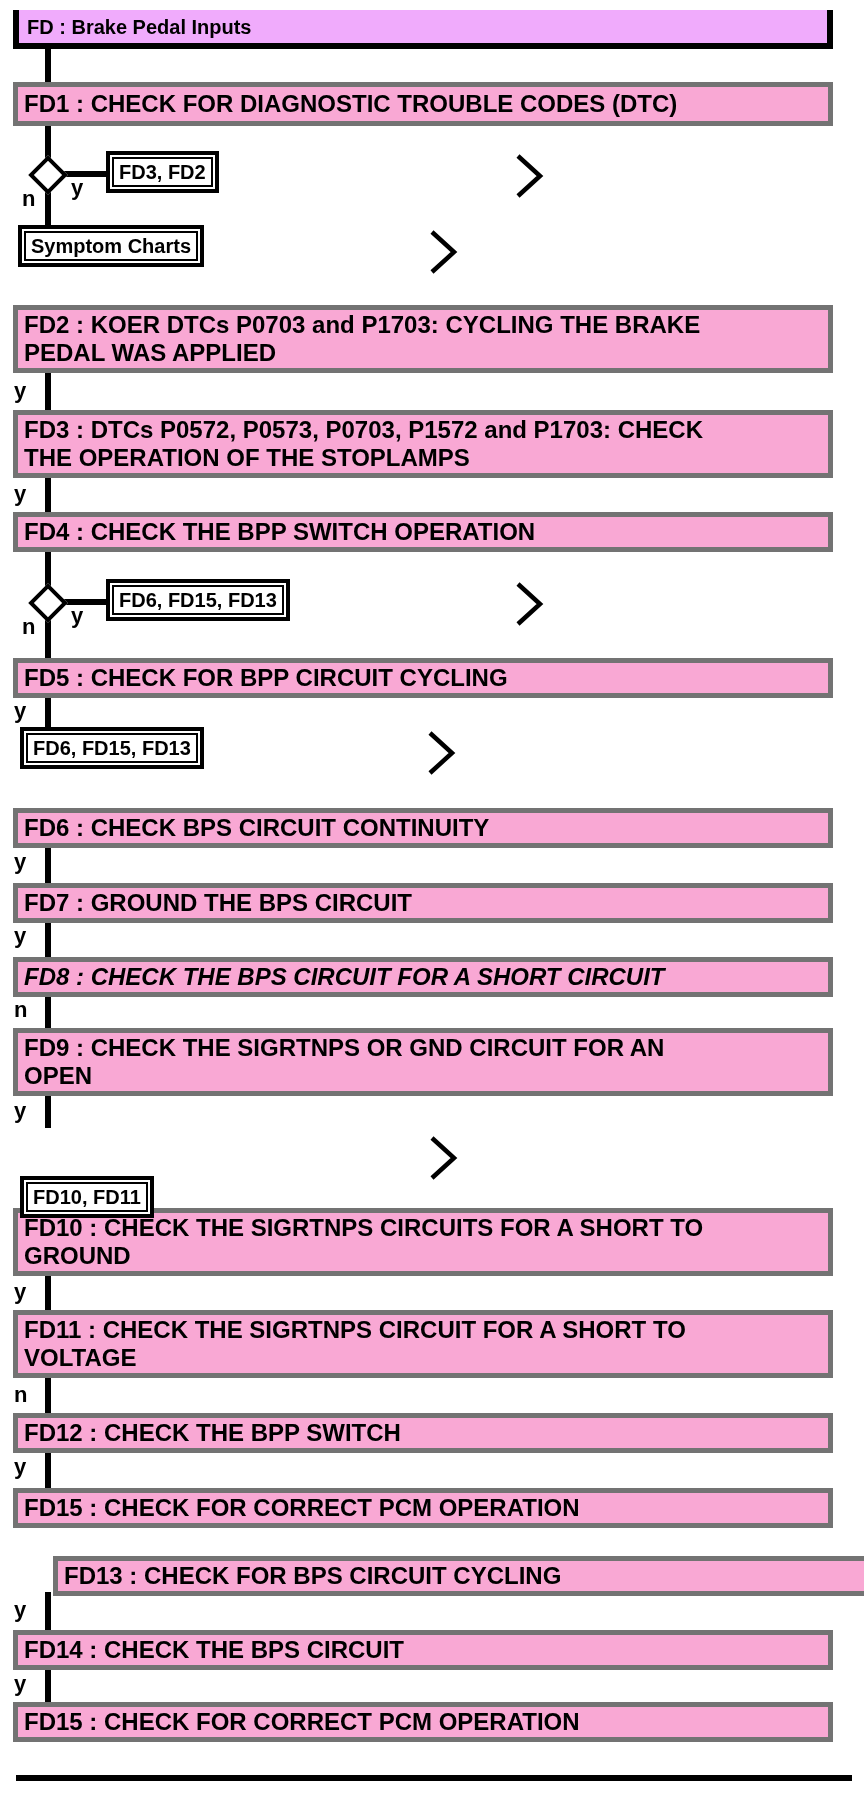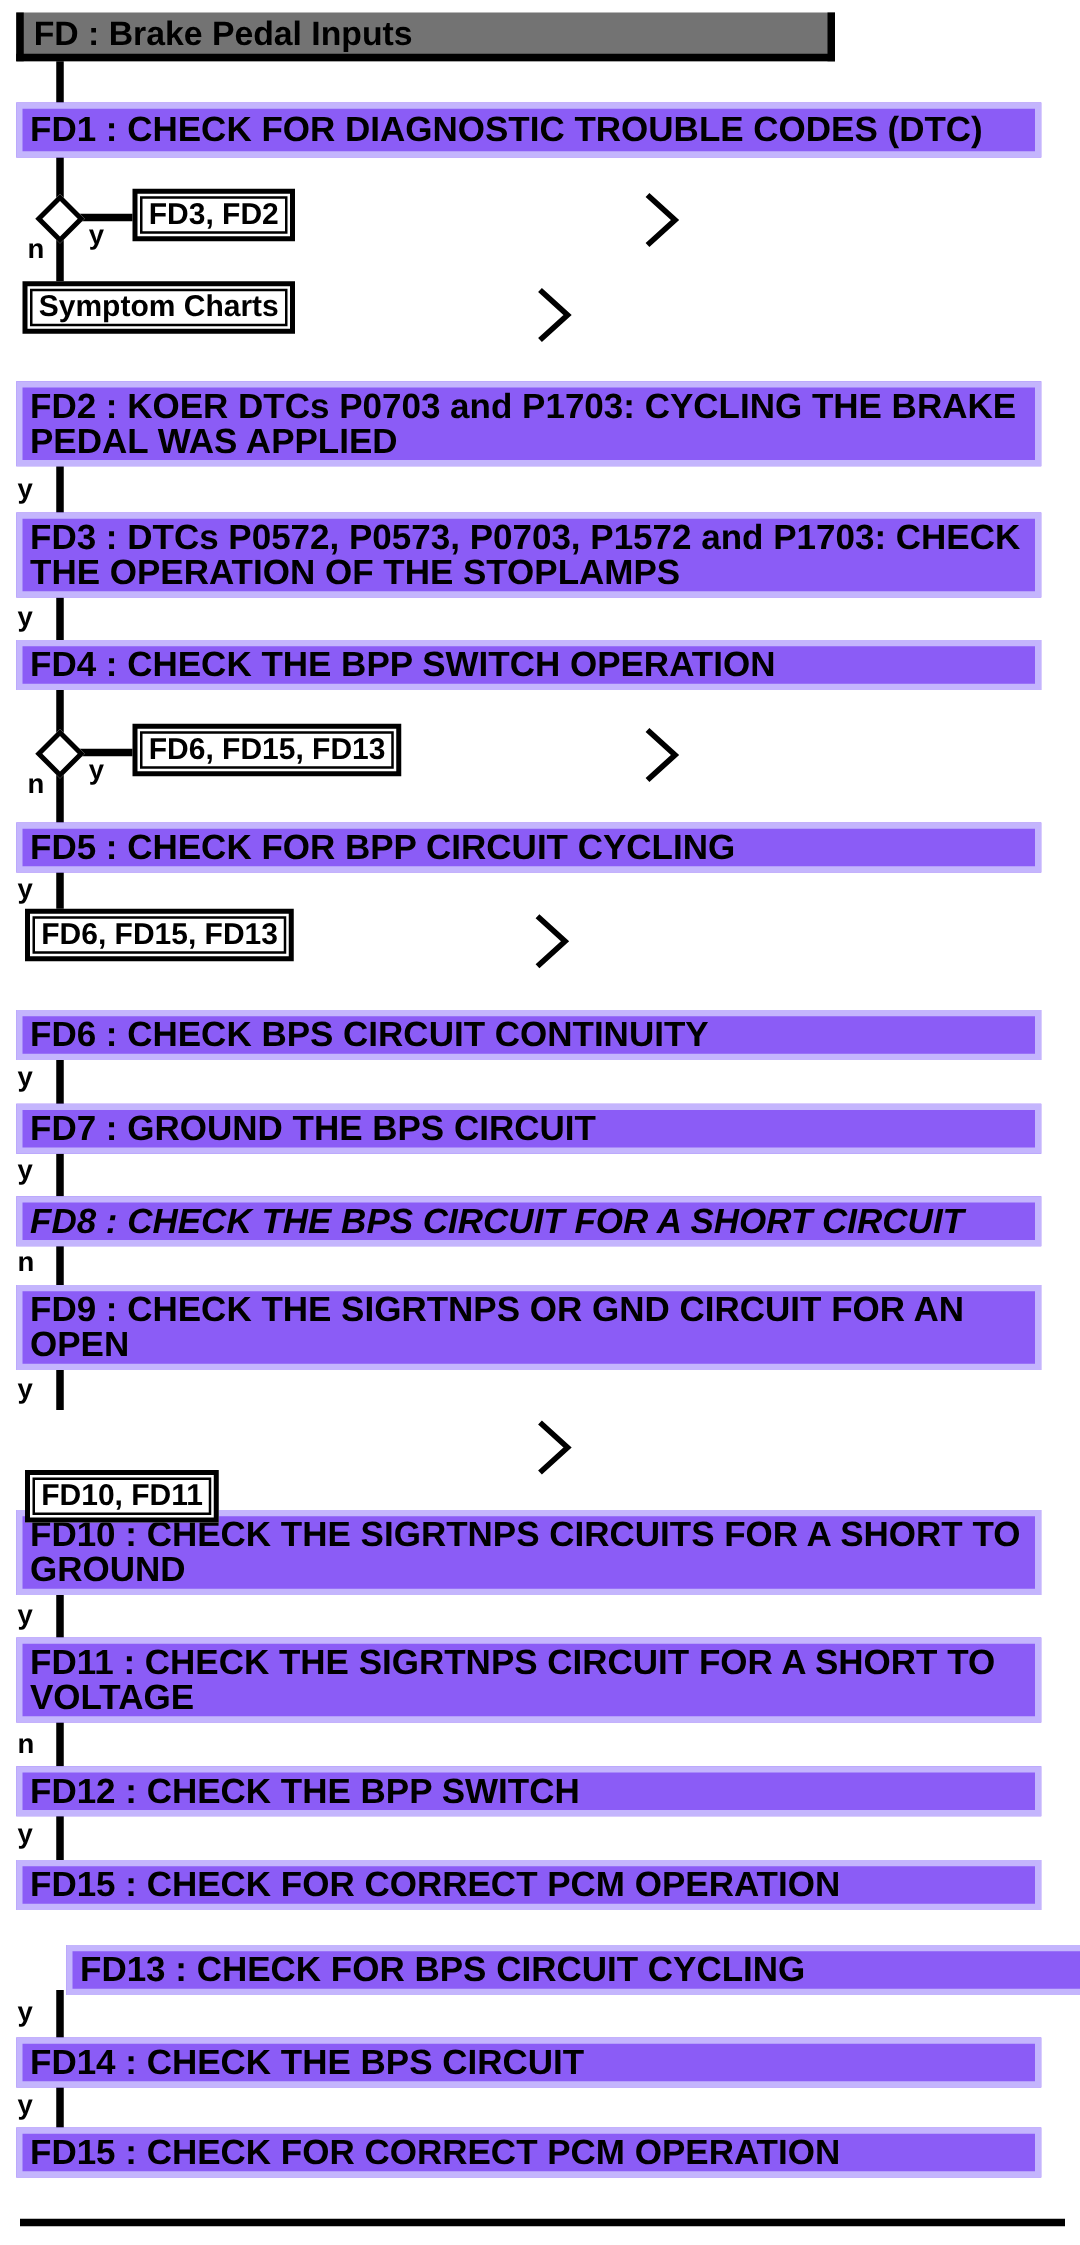--- a/index.html
+++ b/index.html
@@ -11,57 +11,57 @@
     font-weight:bold;
     color:#000000;
     overflow:hidden;
   }
   
   .step{
     position:absolute;
     left:13px;
     width:820px;
     box-sizing:border-box;
-    border:5px solid #c4b5fd;
-    background:#8b5cf6;
+    border:5px solid #737373;
+    background:#f9a8d4;
     padding:1px 6px;
-    font-size:28px;
+    font-size:24px;
     line-height:28px;
     white-space:pre-line;
     letter-spacing:0px;
   }
   
   .titlebox{
     position:absolute;
     left:13px;top:10px;
-    width:655px;height:39px;
+    width:820px;height:39px;
     box-sizing:border-box;
     border-left:6px solid #000;
     border-right:6px solid #000;
     border-bottom:6px solid #000;
-    background:#737373;
+    background:#f0abfc;
     padding:1px 0 0 8px;
-    font-size:27px;
+    font-size:20px;
     line-height:32px;
   }
   
   .link{
     position:absolute;
     box-sizing:border-box;
     border:4px solid #000;
     background:#fff;
     padding:2px;
     display:inline-block;
   }
   .link-inner{
     box-sizing:border-box;
     border:2px solid #000;
     background:#fff;
     padding:0 5px;
-    font-size:24px;
+    font-size:20px;
     line-height:26px;
     white-space:nowrap;
     text-align:center;
   }
   
   .conn{
     position:absolute;
     background:#000;
   }
   

